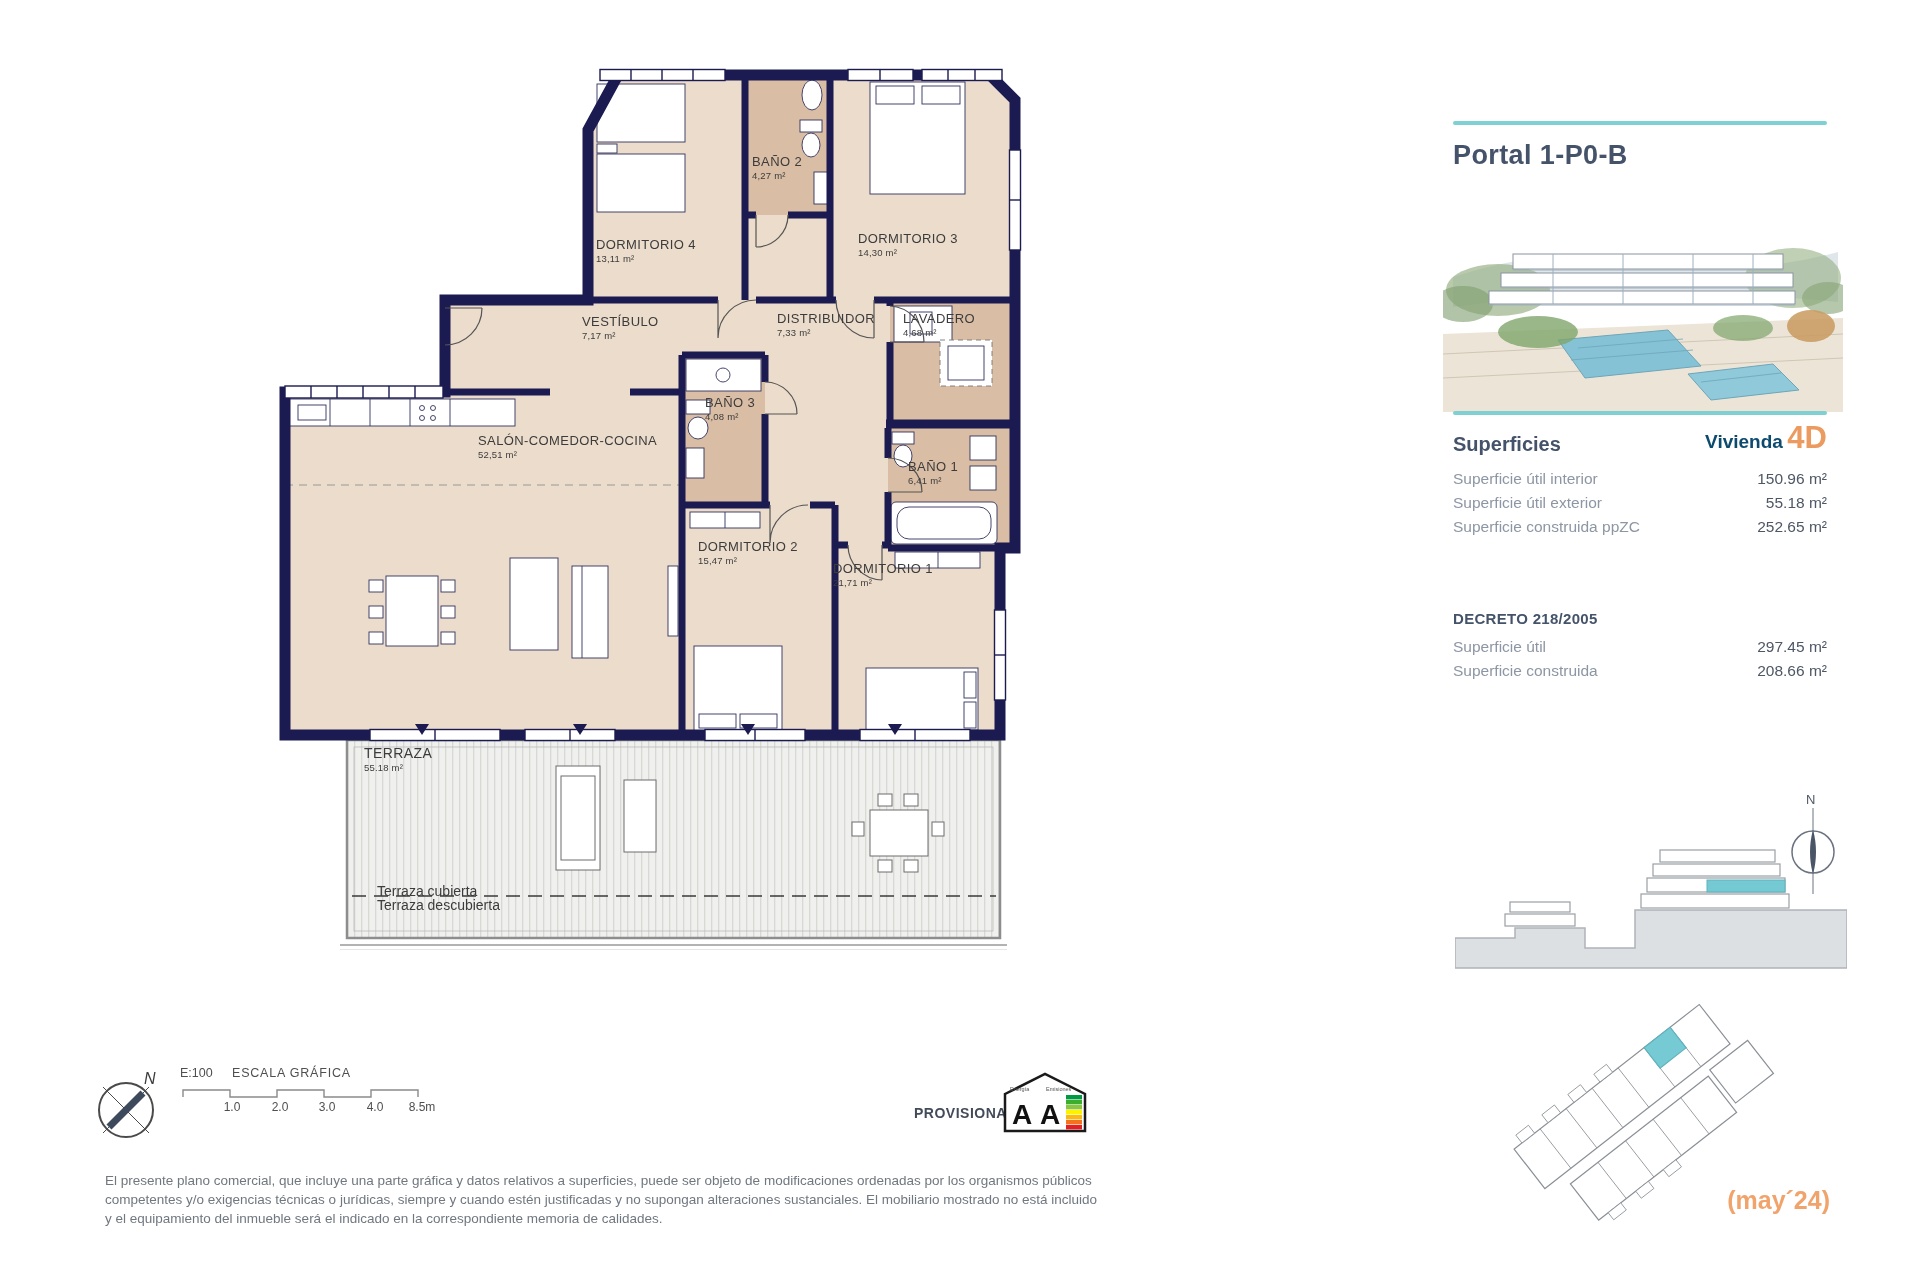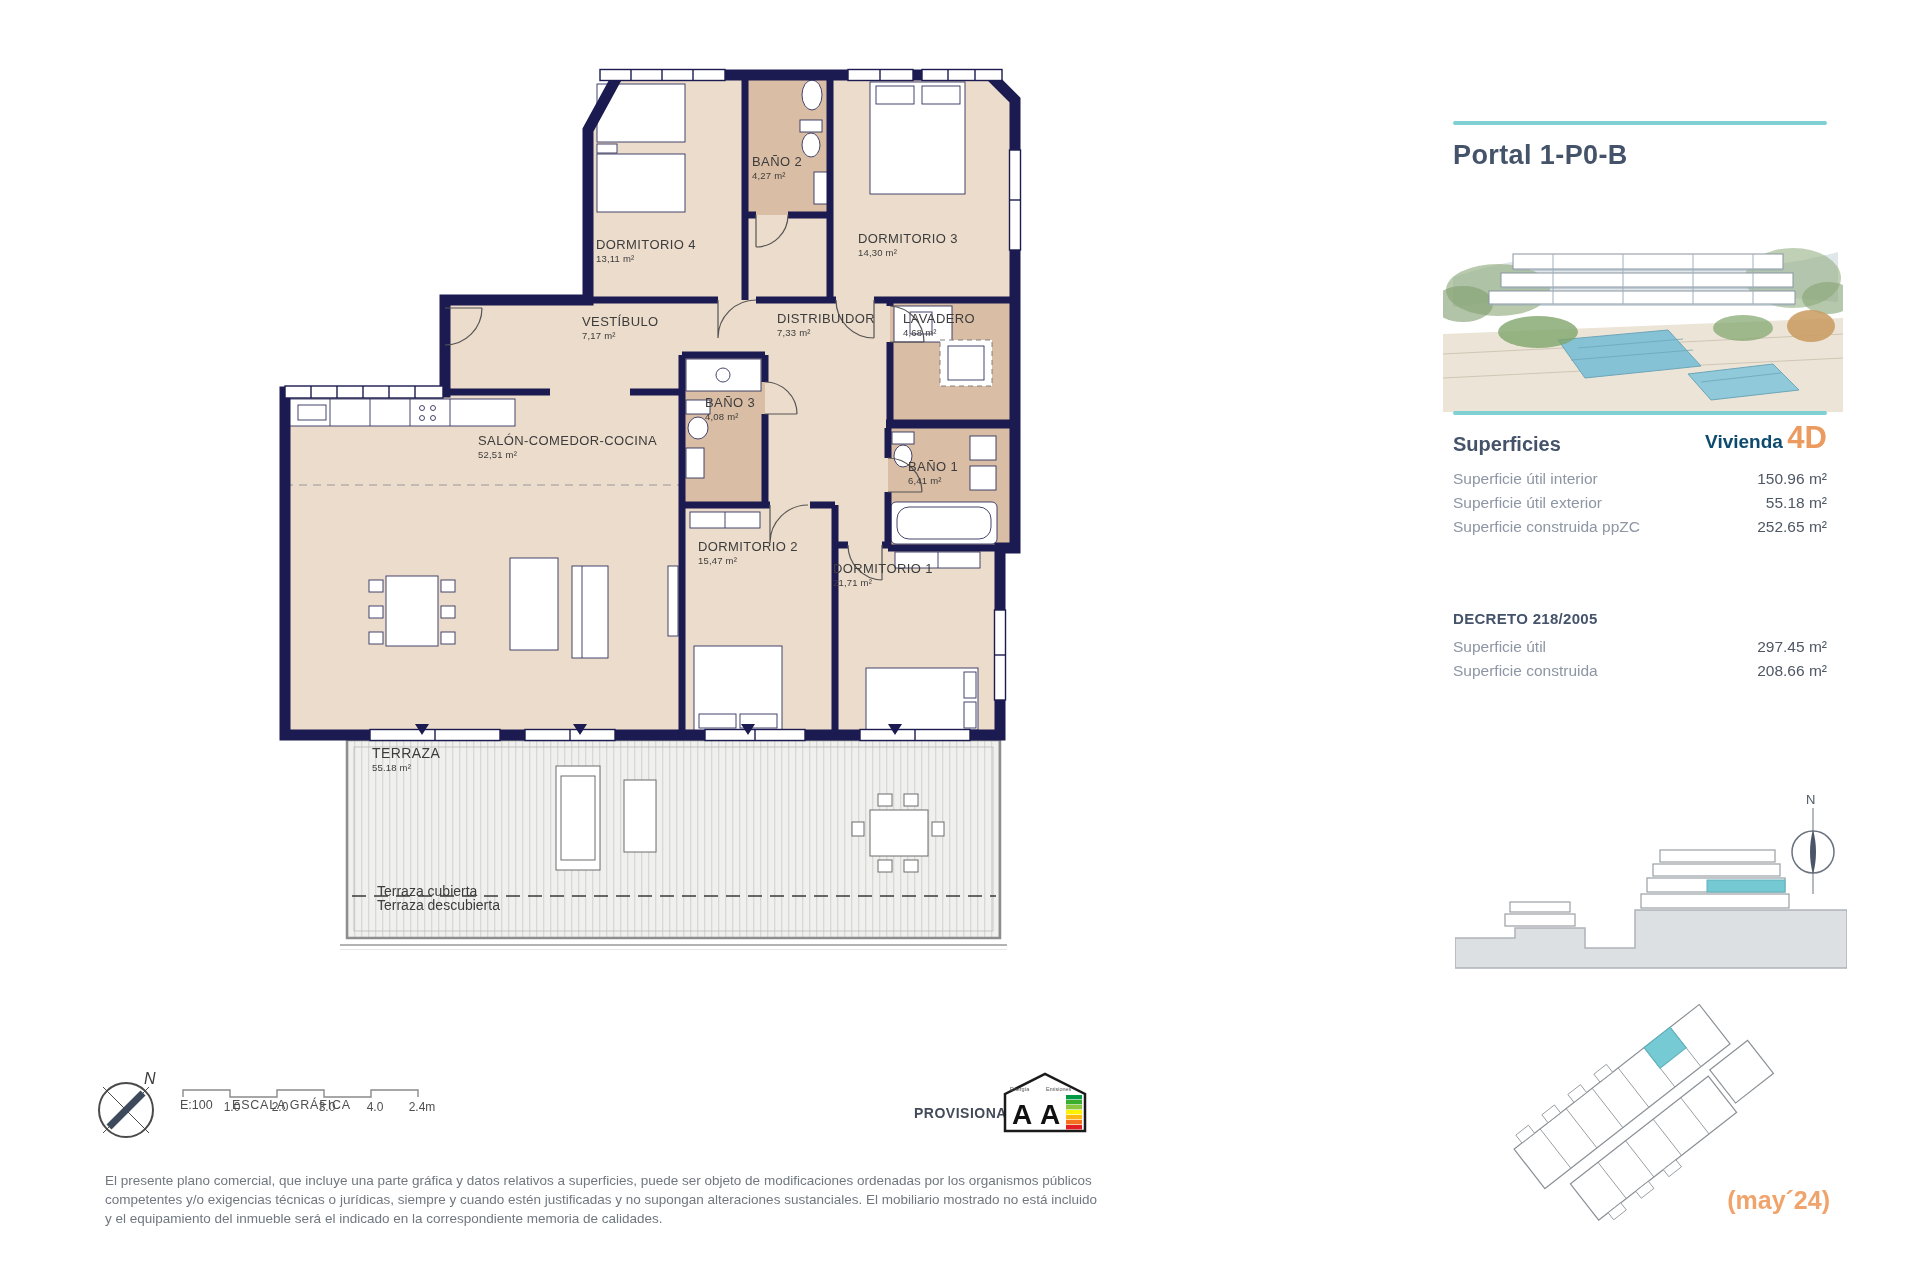--- a/index.html
+++ b/index.html
@@ -16,21 +16,21 @@
   .s-h2{font-size:20px;font-weight:bold;color:#44536a;}
   .viv-label{font-size:19px;color:#0c4a6e;font-weight:600;}
   .viv-val{font-size:31px;color:#ec9b60;font-weight:600;}
   .srow{display:flex;justify-content:space-between;font-size:15.5px;margin-bottom:6px;gap:24px;}
   .srow .lbl{color:#8d96a4;}
   .srow .val{color:#4e5765;}
   .decreto-h{position:absolute;font-size:15px;font-weight:bold;color:#44536a;letter-spacing:.3px;}
   .version-block{position:absolute;left:1500px;top:1186px;width:330px;text-align:right;color:#f0a46b;line-height:1.18;}
   .version-v{font-size:28px;font-weight:bold;}
   .version-d{font-size:25px;font-weight:600;}
-  .scale-txt{position:absolute;font-size:12.5px;color:#4f4f4f;margin-top:32px;}
+  .scale-txt{position:absolute;font-size:12.5px;color:#4f4f4f;}
   .tick{position:absolute;width:34px;text-align:center;font-size:12px;color:#4f4f4f;}
   .provisional{position:absolute;font-size:14px;font-weight:bold;color:#434b59;letter-spacing:.5px;}
   .disclaimer{position:absolute;left:105px;top:1157px;width:1000px;font-size:13.5px;line-height:1.42;color:#70777f;}
 </style>
 </head>
 <body>
 
 <svg class="abs" style="left:270px;top:50px" width="850" height="900" viewBox="0 0 850 900">
   <defs>
     <pattern id="deck" width="7" height="8" patternUnits="userSpaceOnUse">
@@ -248,21 +248,21 @@
   <span class="room-area">6,41 m²</span>
 </div>
 <div class="room-label" style="left:698px;top:540px">
   <span class="room-name">DORMITORIO 2</span>
   <span class="room-area">15,47 m²</span>
 </div>
 <div class="room-label" style="left:833px;top:562px">
   <span class="room-name">DORMITORIO 1</span>
   <span class="room-area">21,71 m²</span>
 </div>
-<div class="room-label" style="left:372px;top:746px">
+<div class="room-label" style="left:364px;top:746px">
   <span class="room-name" style="font-size:14px">TERRAZA</span>
   <span class="room-area">55.18 m²</span>
 </div>
 <div class="terr-note" style="left:354px;top:883px">Terraza cubierta</div>
 <div class="terr-note" style="left:354px;top:897px">Terraza descubierta</div>
 
 <div class="teal-line" style="left:1453px;top:121px"></div>
 <div class="s-title" style="left:1453px;top:140px">Portal 1-P0-B</div>
 
 <svg class="abs" style="left:1443px;top:182px" width="400" height="230" viewBox="0 0 400 230">
@@ -392,21 +392,21 @@
 <span class="scale-txt" style="left:180px;top:1066px">E:100</span>
 <span class="scale-txt" style="left:232px;top:1066px;letter-spacing:.8px">ESCALA GRÁFICA</span>
 
 <svg class="abs" style="left:181px;top:1084px" width="244" height="16" viewBox="0 0 244 16">
   <path d="M2,13 V6 H49 V13 H96 V6 H143 V13 H190 V6 H237 V13" fill="none" stroke="#8a8a8a" stroke-width="1.4"></path>
 </svg>
 <span class="tick" style="left:215px;top:1100px">1.0</span>
 <span class="tick" style="left:263px;top:1100px">2.0</span>
 <span class="tick" style="left:310px;top:1100px">3.0</span>
 <span class="tick" style="left:358px;top:1100px">4.0</span>
-<span class="tick" style="left:402px;top:1100px;width:40px">2.4m</span>
+<span class="tick" style="left:402px;top:1100px;width:40px">8.5m</span>
 
 <span class="provisional" style="left:914px;top:1105px">PROVISIONAL</span>
 
 <svg class="abs" style="left:1002px;top:1070px" width="86" height="64" viewBox="0 0 86 64">
   <path d="M3,24 L43,4 L83,24 L83,61 L3,61 Z" fill="#ffffff" stroke="#1a1a1a" stroke-width="2.5"></path>
   <text x="8" y="21" font-size="5.5" fill="#555555">Energía</text>
   <text x="44" y="21" font-size="5.5" fill="#555555">Emisiones</text>
   <text x="10" y="54" font-size="28" font-weight="bold" fill="#111111">A</text>
   <text x="38" y="54" font-size="28" font-weight="bold" fill="#111111">A</text>
   <g>

